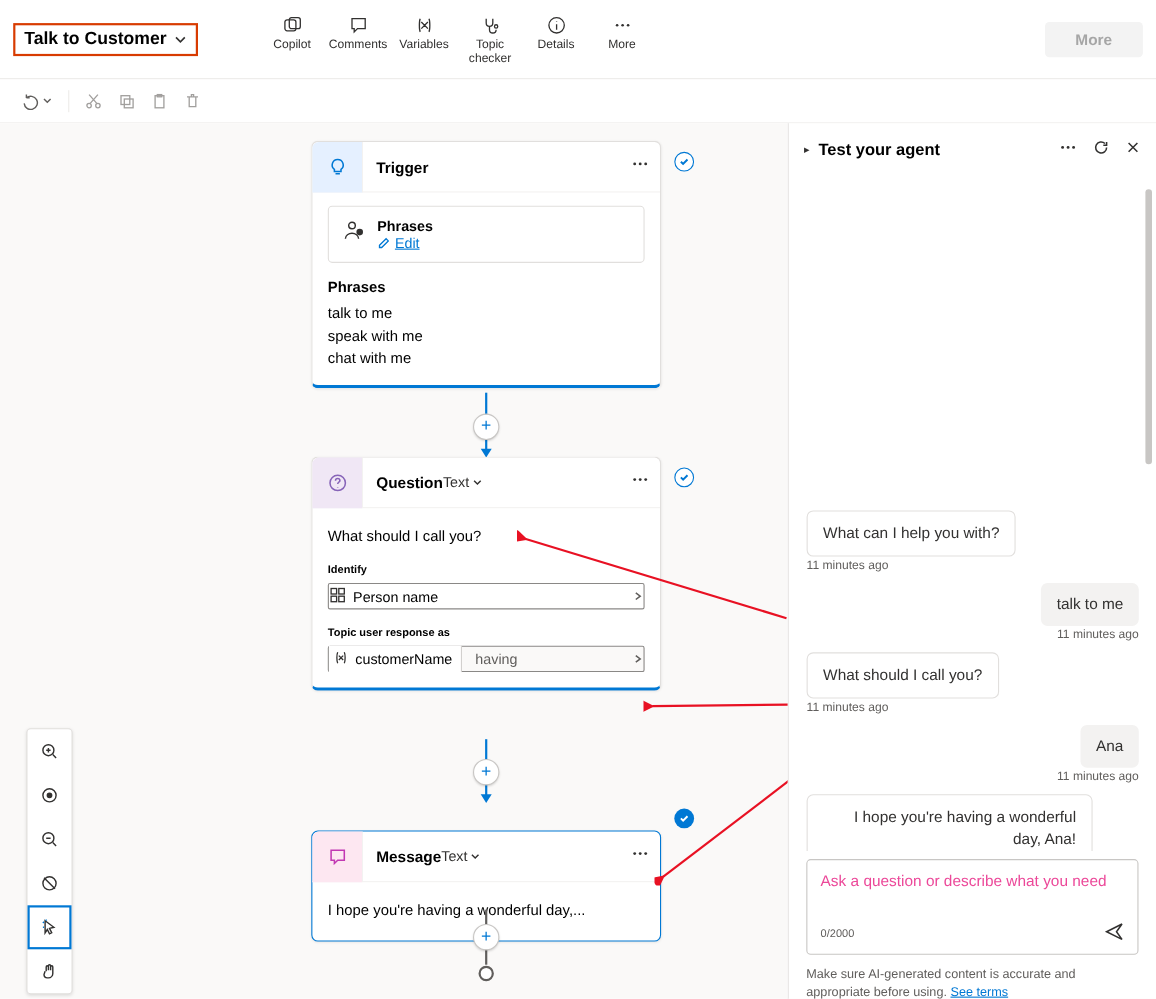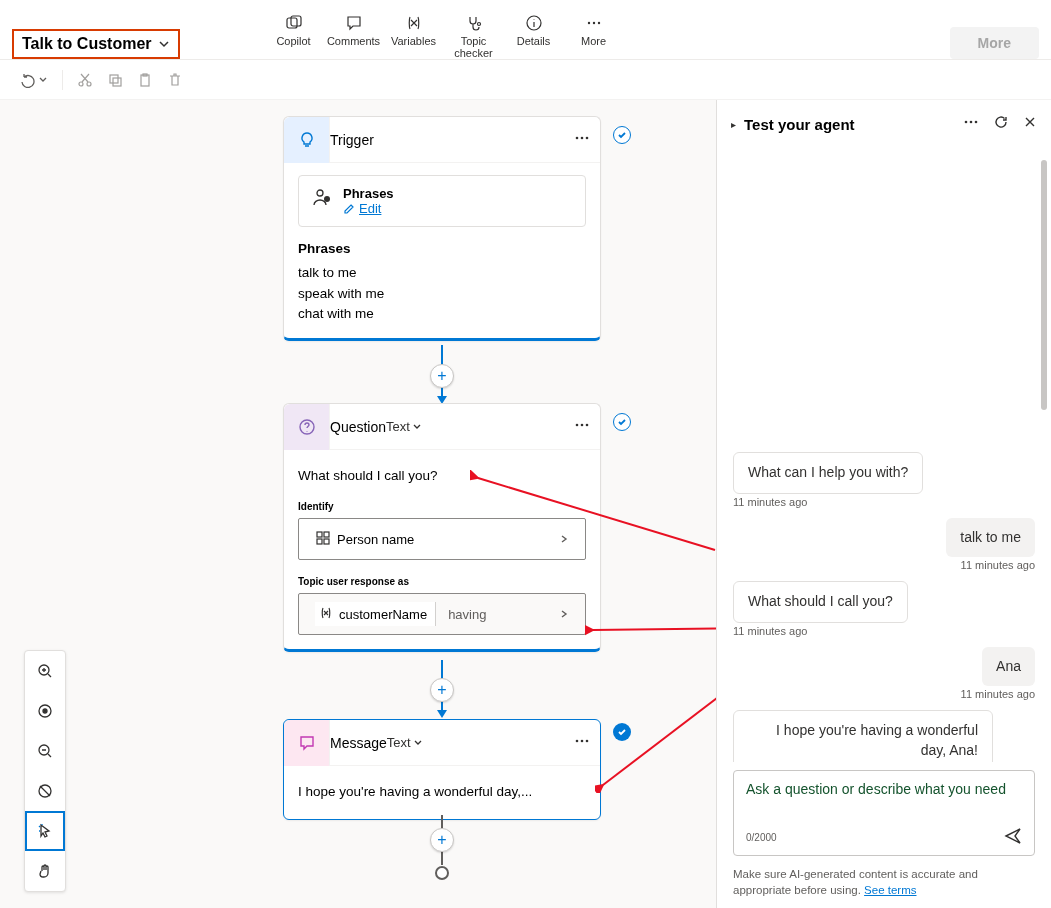--- a/index.html
+++ b/index.html
@@ -1,19 +1,19 @@
 <!DOCTYPE html>
 <html><head>
 <meta charset="utf-8">
 <style>
 * { box-sizing: border-box; margin: 0; padding: 0; font-family: "Segoe UI", -apple-system, sans-serif; }
 body { width: 1051px; height: 908px; background: #fff; overflow: hidden; position: relative; }
 
 
-.topbar { height: 60px; display: flex; align-items: flex-end; padding: 0 12px; border-bottom: 1px solid #edebe9; gap: 28px; }
+.topbar { height: 72px; display: flex; align-items: center; padding: 0 12px; border-bottom: 1px solid #edebe9; }
 .topic-name { border: 2px solid #d83b01; padding: 4px 8px; font-size: 16px; font-weight: 600; display: flex; align-items: center; gap: 4px; }
 .topic-name svg { margin-left: 2px; }
 .tb-group { display: flex; gap: 8px; margin-left: 60px; }
 .tb-item { display: flex; flex-direction: column; align-items: center; gap: 2px; font-size: 11px; color: #323130; cursor: pointer; width: 52px; text-align: center; }
 .tb-item .ico { width: 20px; height: 20px; display: flex; align-items: center; justify-content: center; }
 .save-btn { margin-left: auto; background: #f3f3f3; color: #a6a6a6; border: none; border-radius: 4px; padding: 8px 28px; font-size: 14px; font-weight: 600; }
 
 
 .secbar { height: 40px; display: flex; align-items: center; gap: 14px; padding: 0 20px; border-bottom: 1px solid #f3f2f1; }
 .secbar .sico { color: #605e5c; cursor: pointer; display: flex; align-items: center; }
@@ -39,53 +39,53 @@
 .msg-row.user { justify-content: flex-end; }
 .bubble { max-width: 260px; padding: 10px 14px; border-radius: 6px; font-size: 14px; line-height: 1.4; text-align: right; }
 .bot .bubble { background: #fff; border: 1px solid #e1dfdd; color: #323130; }
 .user .bubble { background: #f3f2f1; color: #323130; }
 .ts { font-size: 11px; color: #605e5c; margin: 2px 0 10px; }
 .ts.right { text-align: right; }
 .spacer-top { height: 290px; }
 
 
 .chat-input { margin: 8px 16px 10px; border: 1px solid #c8c6c4; border-radius: 4px; padding: 10px 12px 6px; }
-.chat-input .ph { color: #14532d; font-size: 14px; min-height: 40px; }
+.chat-input .ph { color: #ec4899; font-size: 14px; min-height: 40px; }
 .chat-input .bottom { display: flex; justify-content: space-between; align-items: center; margin-top: 6px; }
 .chat-input .count { font-size: 10px; color: #605e5c; }
 .chat-disclaimer { font-size: 11.5px; color: #605e5c; padding: 0 16px 10px; line-height: 1.4; }
 .chat-disclaimer a { color: #0078d4; text-decoration: underline; }
 
 
 .canvas { position: absolute; left: 0; top: 0; width: 100%; height: 100%; }
 .node { position: absolute; background: #fff; border: 1px solid #e1dfdd; border-radius: 6px; box-shadow: 0 1px 2px rgba(0,0,0,.06); }
 .node .head { display: flex; align-items: center; height: 46px; border-bottom: 1px solid #f3f2f1; }
 .node .hicon { width: 46px; height: 46px; display: flex; align-items: center; justify-content: center; border-right: 1px solid #f3f2f1; border-radius: 6px 0 0 0;}
-.node .htitle { font-weight: 400; font-size: 14px; margin-left: 0; }
+.node .htitle { font-weight: 700; font-size: 14px; margin-left: 12px; }
 .node .hmore { margin-left: auto; margin-right: 10px; color: #323130; cursor: pointer; }
 .node .hsub { margin-right: 6px; color: #323130; font-size: 13px; display: flex; align-items: center; gap: 2px; cursor: pointer;}
 .node .body { padding: 12px 14px 14px; font-size: 13.5px; }
 
 .trigger .hicon { background: #e5f0ff; color: #0078d4; }
 .question .hicon { background: #f0e7f5; color: #8764b8; }
 .question { border-bottom: 3px solid #0078d4; }
 .message .hicon { background: #fde7f1; color: #c239b3; }
 .trigger { border-bottom: 3px solid #0078d4; }
 
 .phrases-box { border: 1px solid #e1dfdd; border-radius: 4px; padding: 10px 12px; display: flex; gap: 10px; align-items: flex-start; }
 .phrases-box .pico { color: #323130; }
 .phrases-box .plabel { font-weight: 600; font-size: 13px; }
 .phrases-box .pedit { color: #0078d4; font-size: 13px; text-decoration: underline; display: flex; align-items: center; gap: 4px; }
 
 .phrases-list { margin-top: 12px; }
 .phrases-list .lh { font-weight: 600; margin-bottom: 4px; }
 .phrases-list div { font-size: 13.5px; line-height: 1.5; }
 
 .field-label { font-weight: 600; font-size: 10px; margin: 10px 0 6px; }
-.field { border: 1px solid #8a8886; border-radius: 2px; height: 42px; display: flex; align-items: center; padding: 0 16px; gap: 6px; font-size: 13px; cursor: pointer; }
+.field { border: 1px solid #8a8886; border-radius: 2px; height: 24px; display: flex; align-items: center; padding: 0 0; gap: 6px; font-size: 13px; cursor: pointer; }
 .field.gray { background: #faf9f8; }
 .field .chev { margin-left: auto; color: #605e5c; }
 .var-chip { display: inline-flex; align-items: center; gap: 6px; background: #fff; border-right: 1px solid #d2d0ce; padding: 2px 8px 2px 4px; height: 24px; }
 .var-type { color: #605e5c; padding-left: 6px;}
 
 .check-badge { position: absolute; width: 18px; height: 18px; border-radius: 50%; display: flex; align-items: center; justify-content: center; }
 .check-badge.outline { border: 1.5px solid #0078d4; color: #0078d4; background: #fff; }
 .check-badge.solid { background: #0078d4; color: #fff; }
 
 .connector { position: absolute; background: #0078d4; width: 2px; }
@@ -313,21 +313,21 @@
       <div class="check-badge outline" style="left:613px; top:313px;">
           <svg width="10" height="10" viewBox="0 0 10 10" fill="none" stroke="#0078d4" stroke-width="1.8">
             <path d="M2 5l2 2 4-4"></path>
           </svg>
         </div>
 
       <div class="connector" style="left:441px; top:560px; height:53px;"></div>
       <div class="plus-btn" style="left:430px; top:578px;">+</div>
       <div class="arrowhead" style="left:437px; top:610px;"></div>
 
-      <div class="node message" style="left:283px; top:619px; width:318px; border:1.5px solid #0078d4;">
+      <div class="node message" style="left:283px; top:643px; width:318px; border:1.5px solid #0078d4;">
         <div class="head">
           <div class="hicon">
               <svg width="18" height="18" viewBox="0 0 18 18" fill="none" stroke="#c239b3" stroke-width="1.4">
                 <path d="M3 3h12v9H9l-3 3v-3H3z"></path>
               </svg>
             </div>
           <div class="htitle">Message</div>
           <div class="hsub">
               <span>Text</span>
               <svg width="10" height="10" viewBox="0 0 10 10">

